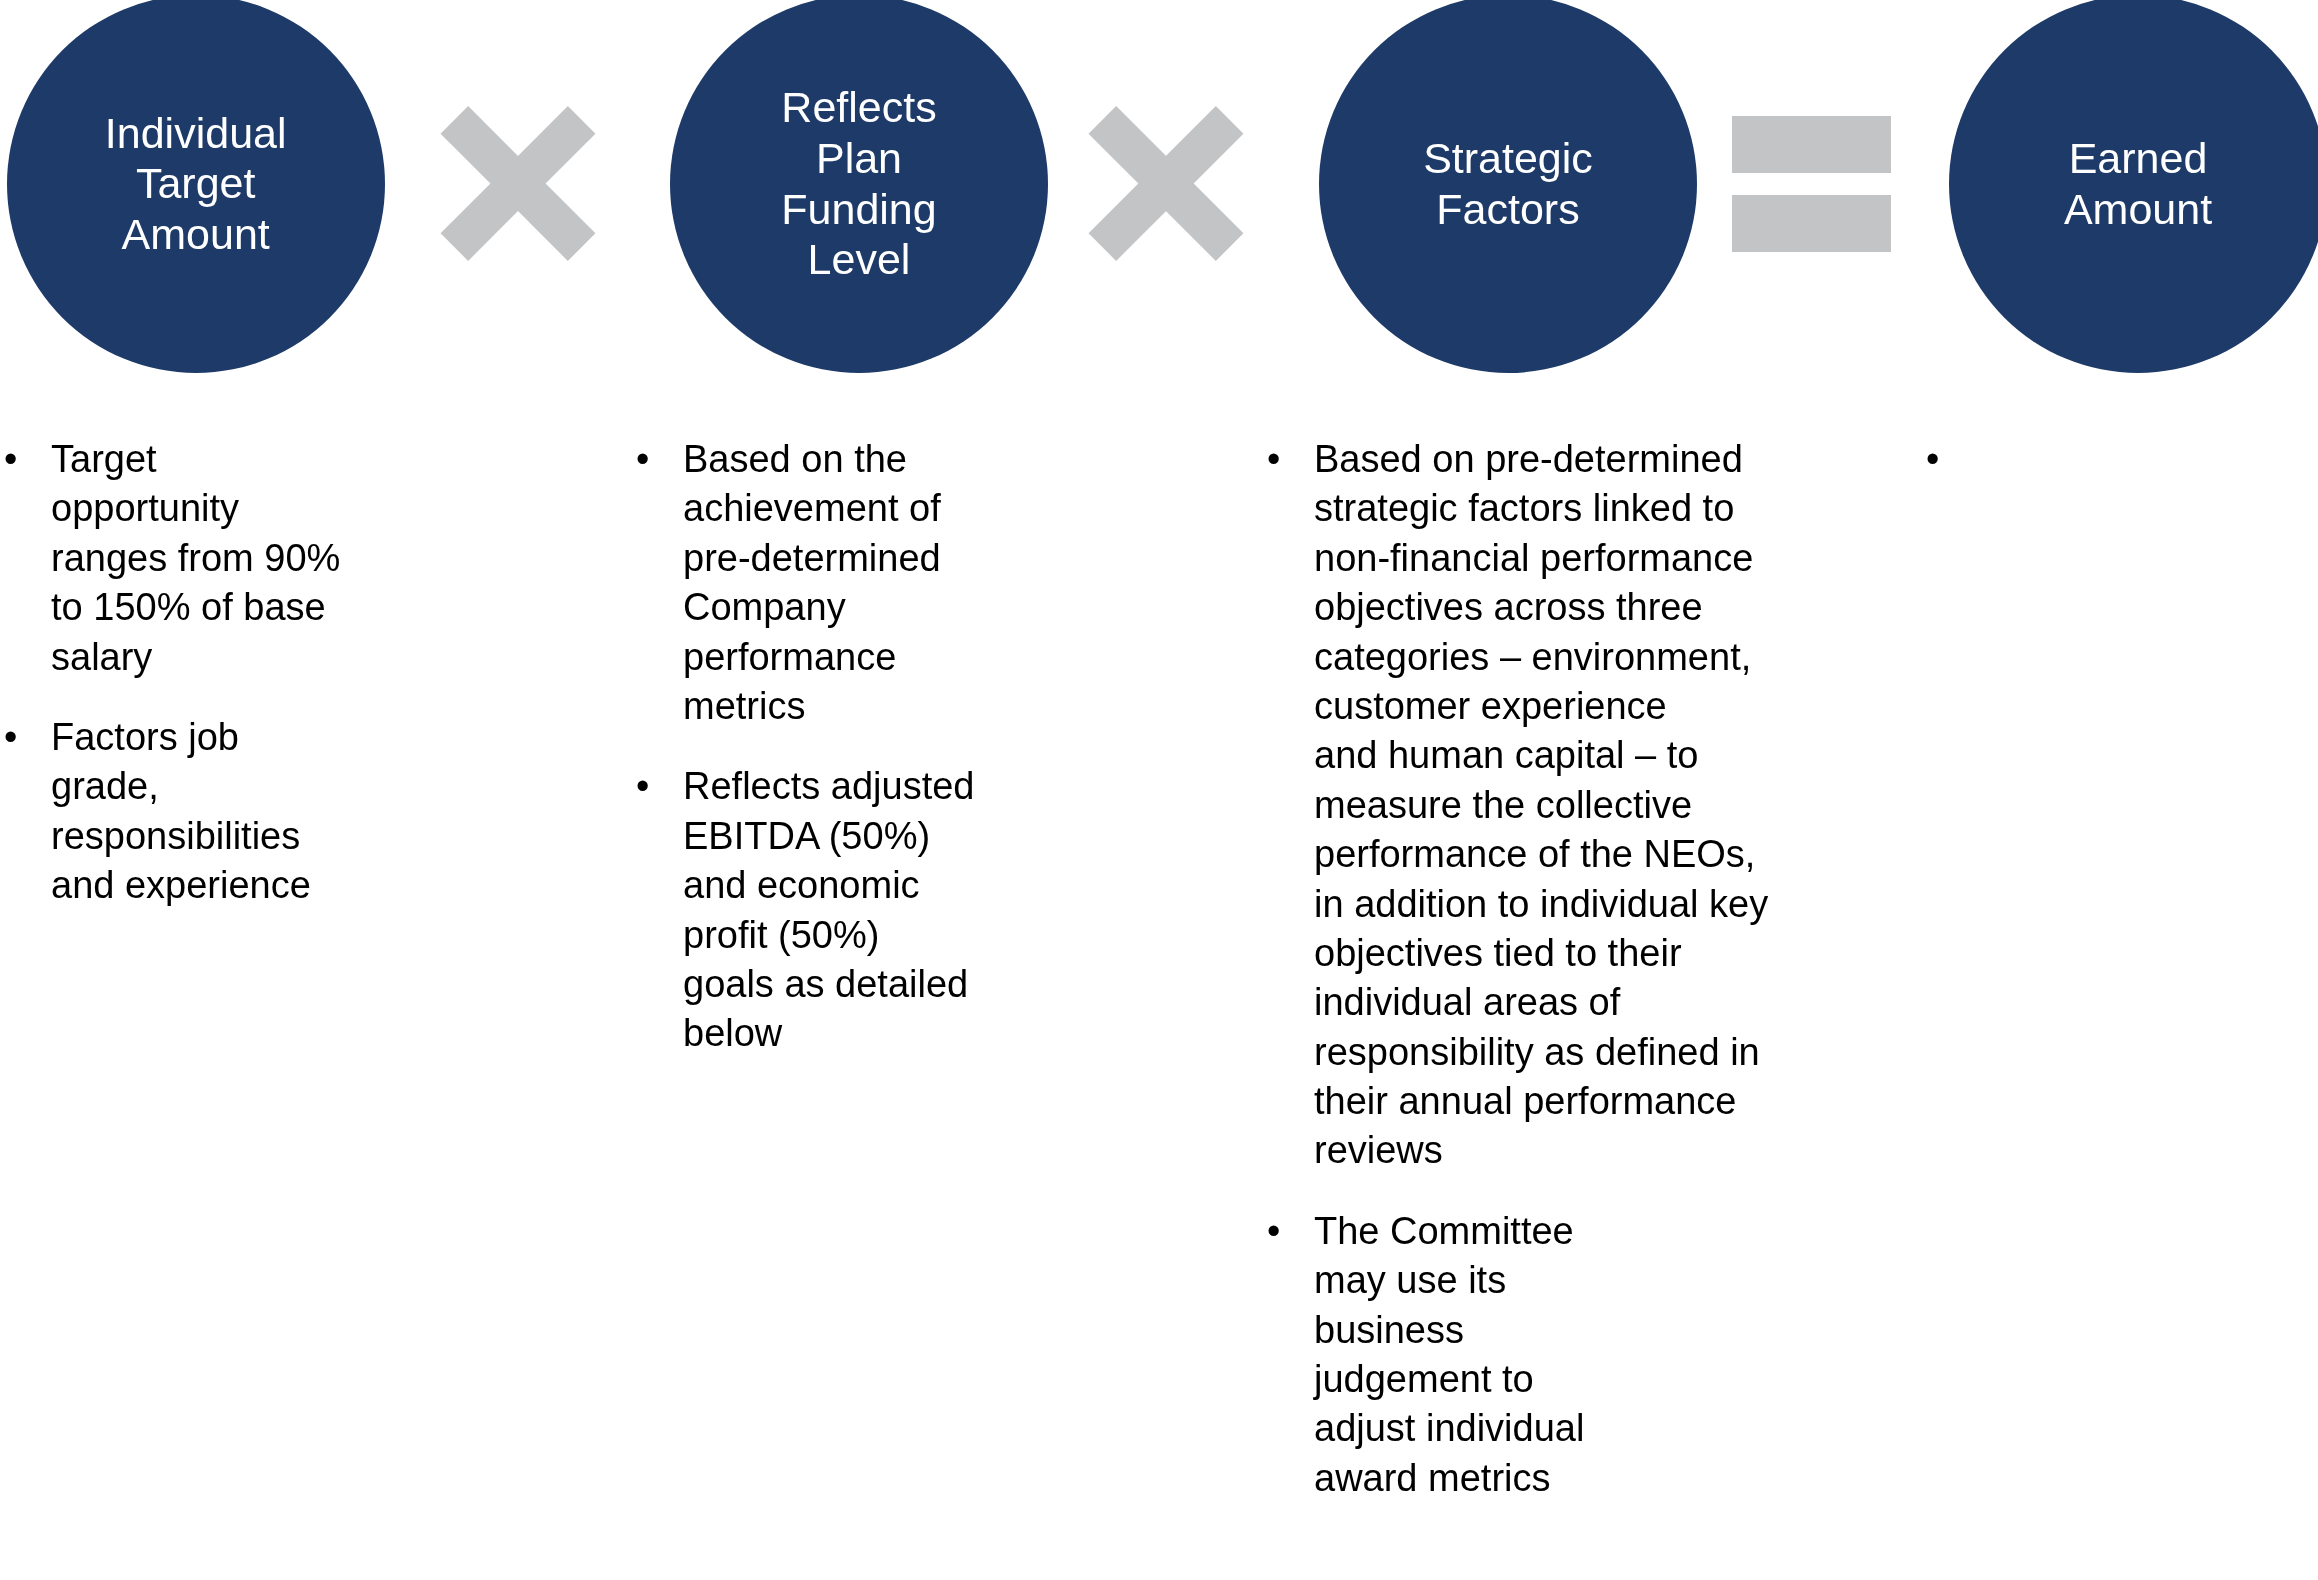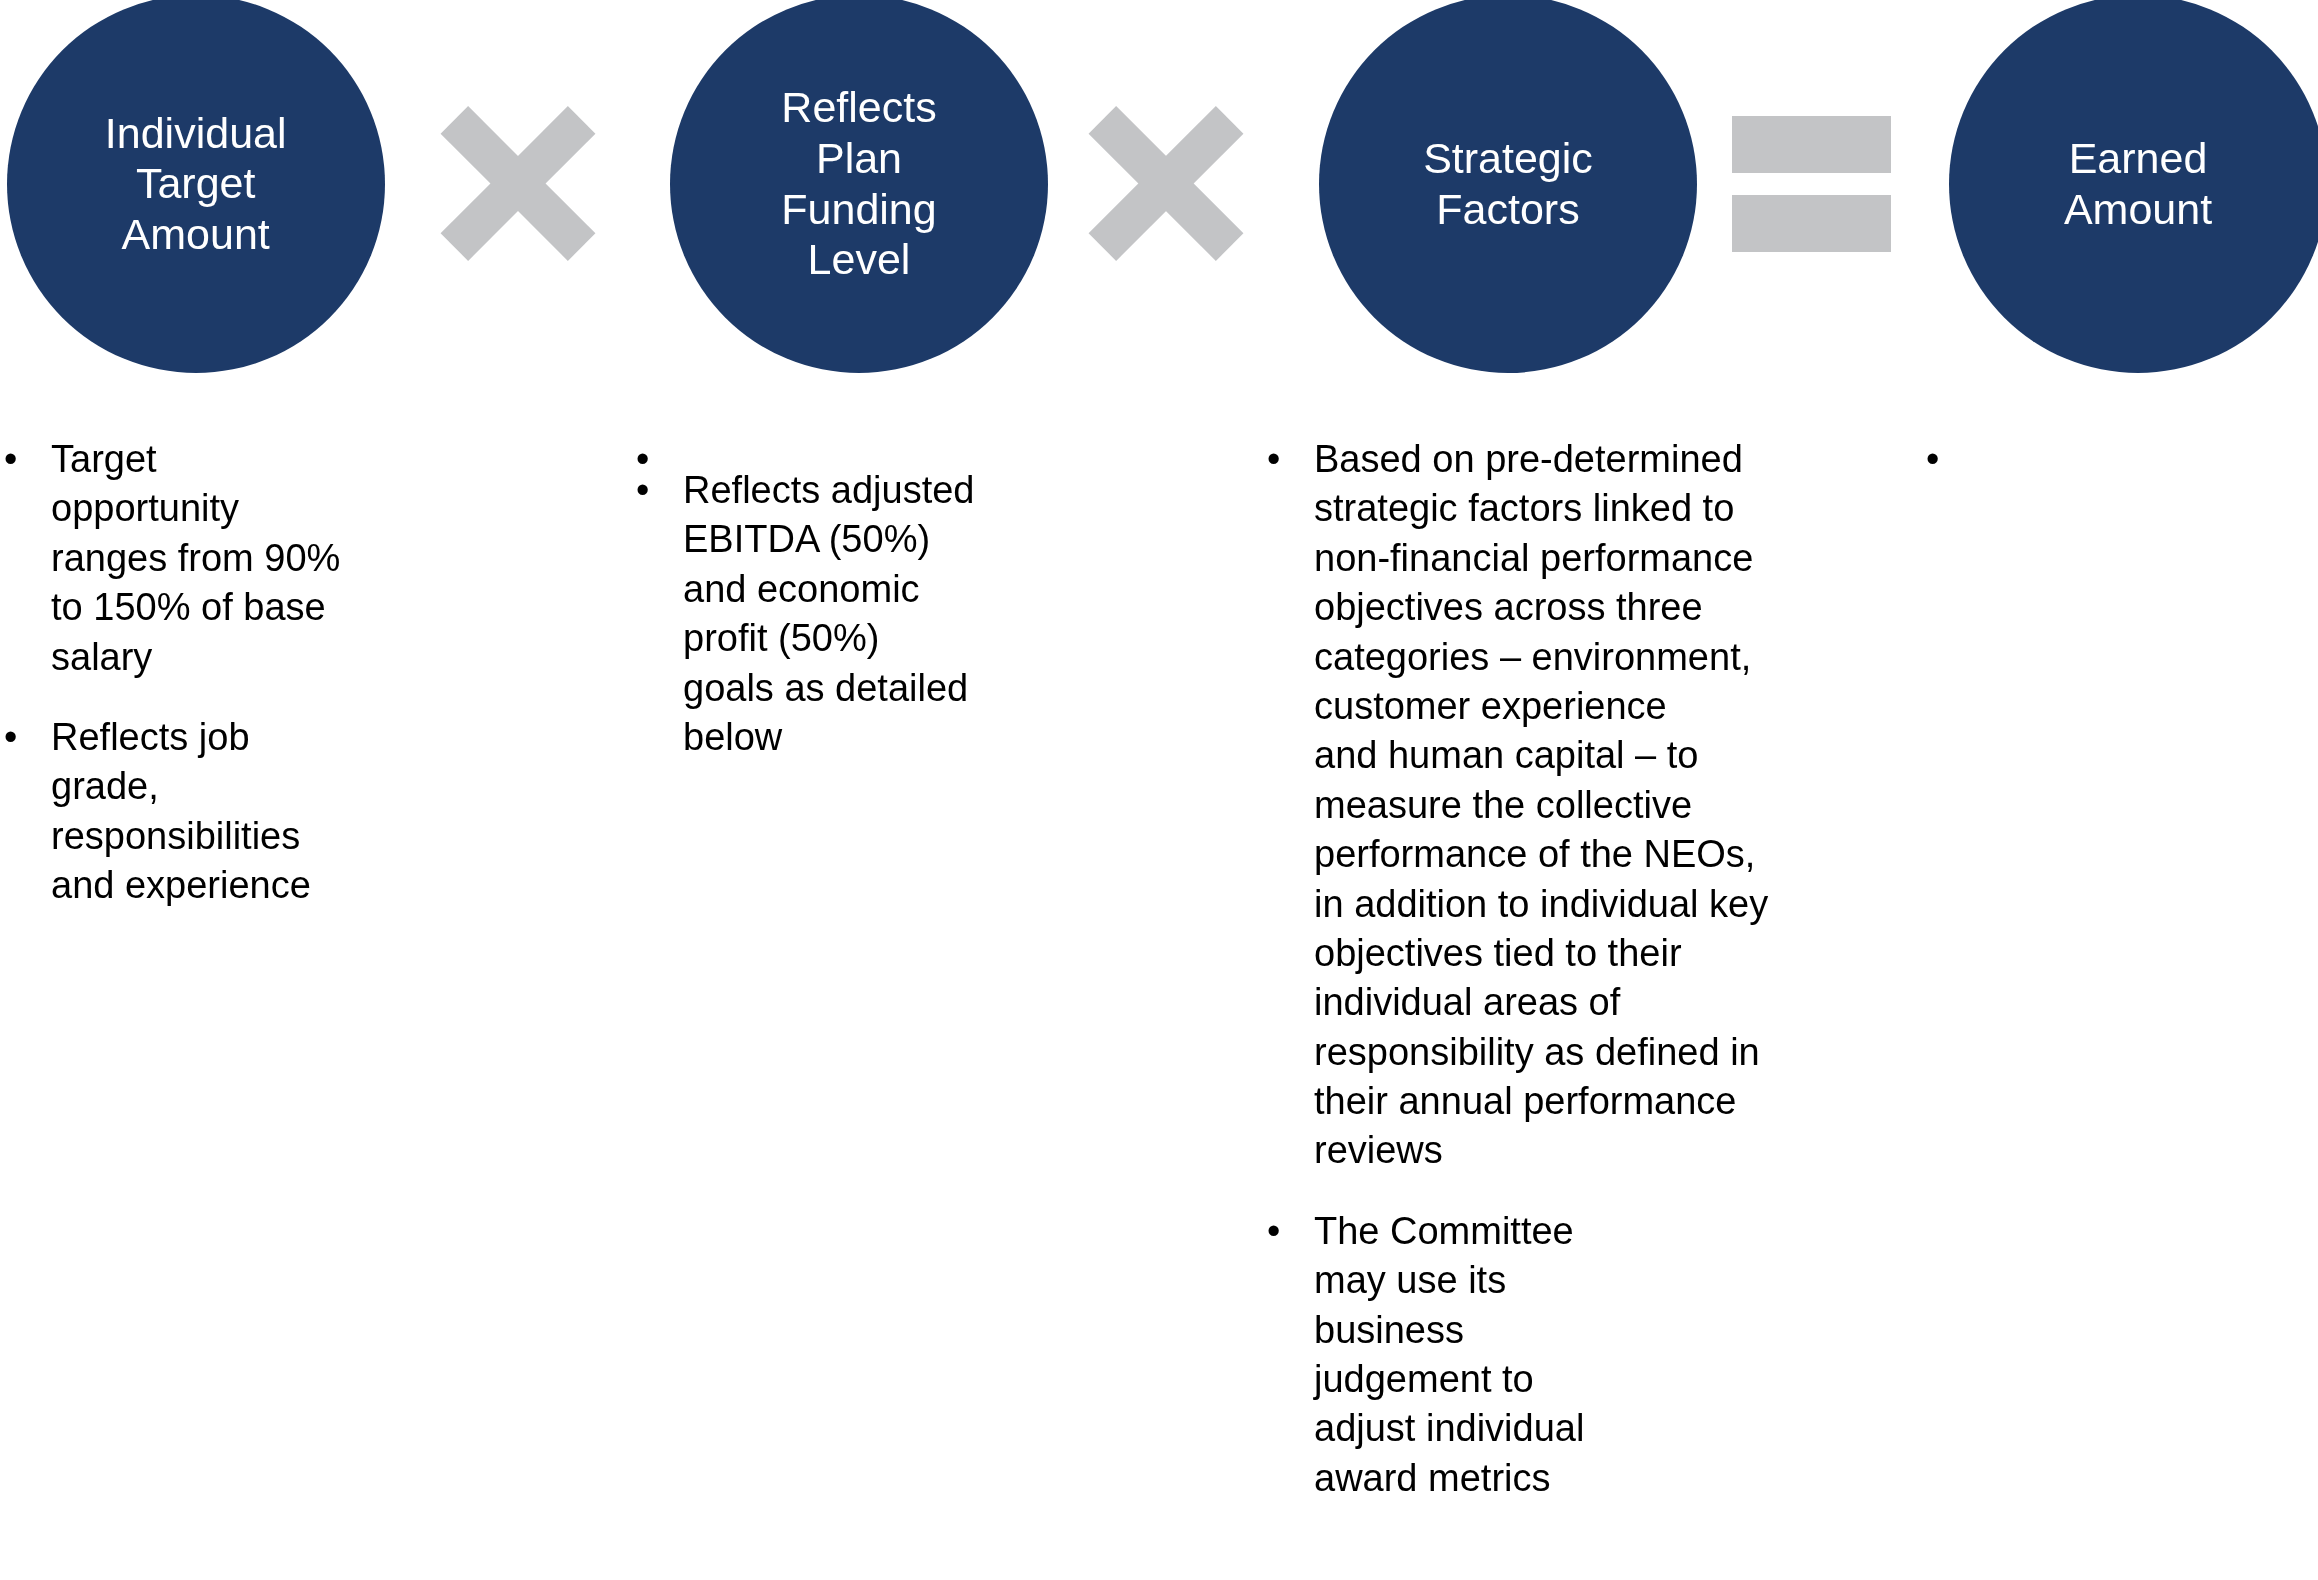--- a/index.html
+++ b/index.html
@@ -156,30 +156,36 @@
     <div class="bullet-item">
       <span class="bullet-dot">•</span>
       <span class="bullet-text">Target
 opportunity
 ranges from 90%
 to 150% of base
 salary</span>
     </div>
     <div class="bullet-item">
       <span class="bullet-dot">•</span>
-      <span class="bullet-text">Reflects job
+      <span class="bullet-text">Factors job
 grade,
 responsibilities
 and experience</span>
     </div>
   </div>
 
   <div class="bullet-column" id="col-2">
     <div class="bullet-item">
       <span class="bullet-dot">•</span>
+      <span class="bullet-text">Based on the
+achievement of
+pre-determined
+Company
+performance
+metrics</span>
     </div>
     <div class="bullet-item">
       <span class="bullet-dot">•</span>
       <span class="bullet-text">Reflects adjusted
 EBITDA (50%)
 and economic
 profit (50%)
 goals as detailed
 below</span>
     </div>

